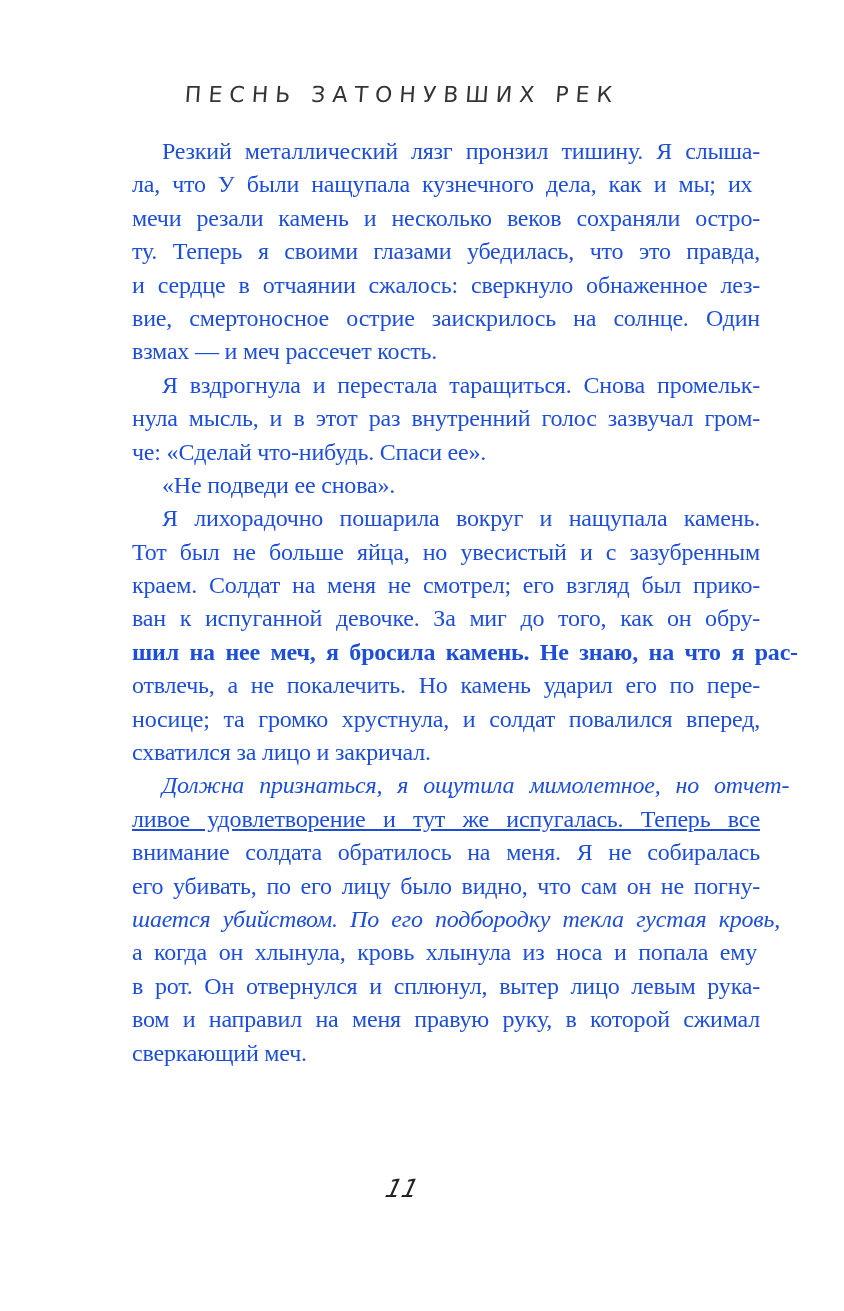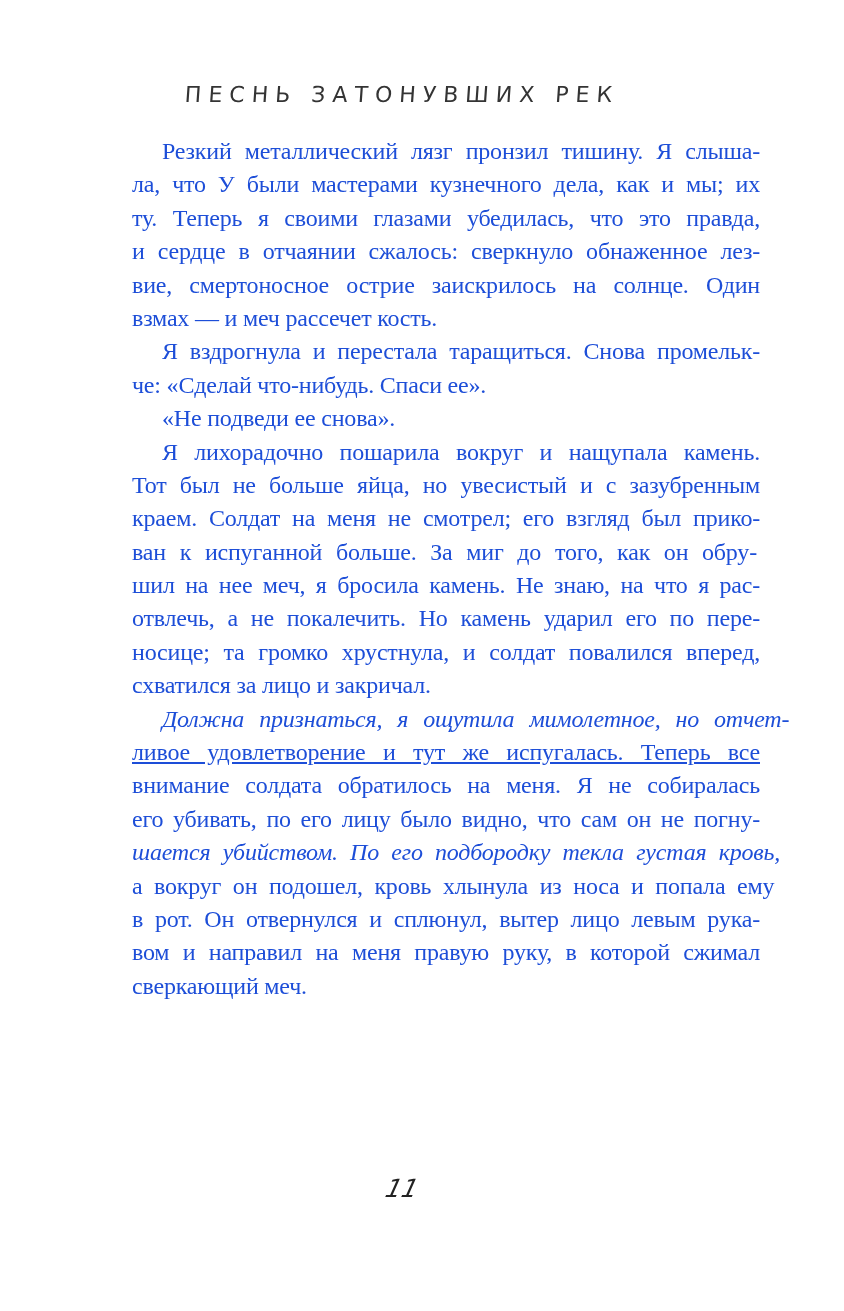--- a/index.html
+++ b/index.html
@@ -66,41 +66,43 @@
   }
 </style>
 </head>
 <body>
 
 <div class="page">
   <div class="running-header">ПЕСНЬ ЗАТОНУВШИХ РЕК</div>
 
   <div class="text-block" id="text-block">
       <div class="line first justify"><span style="word-spacing: 7.3776px;">Резкий металлический лязг пронзил тишину. Я слыша-</span></div>
-      <div class="line justify"><span style="word-spacing: 6.29844px;">ла, что У были мастерами кузнечного дела, как и мы; их</span></div>
+      <div class="line justify"><span style="word-spacing: 6.29844px;">ла, что У были нащупала кузнечного дела, как и мы; их</span></div>
+      <div class="line justify"><span style="word-spacing: 9.23214px;">мечи резали камень и несколько веков сохраняли остро-</span></div>
       <div class="line justify"><span style="word-spacing: 9.75391px;">ту. Теперь я своими глазами убедилась, что это правда,</span></div>
       <div class="line justify"><span style="word-spacing: 7.23661px; text-align: right;">и сердце в отчаянии сжалось: сверкнуло обнаженное лез-</span></div>
       <div class="line justify"><span style="word-spacing: 11.4062px;">вие, смертоносное острие заискрилось на солнце. Один</span></div>
       <div class="line last"><span>взмах — и меч рассечет кость.</span></div>
       <div class="line first justify"><span style="word-spacing: 6.19271px;">Я вздрогнула и перестала таращиться. Снова промельк-</span></div>
+      <div class="line justify"><span style="word-spacing: 5.35417px;">нула мысль, и в этот раз внутренний голос зазвучал гром-</span></div>
       <div class="line last"><span>че: «Сделай что-нибудь. Спаси ее».</span></div>
       <div class="line first last"><span>«Не подведи ее снова».</span></div>
       <div class="line first justify"><span style="word-spacing: 10.6641px;">Я лихорадочно пошарила вокруг и нащупала камень.</span></div>
       <div class="line justify"><span style="word-spacing: 7.46528px;">Тот был не больше яйца, но увесистый и с зазубренным</span></div>
       <div class="line justify"><span style="word-spacing: 6.125px;">краем. Солдат на меня не смотрел; его взгляд был прико-</span></div>
-      <div class="line justify"><span style="word-spacing: 7.95312px;">ван к испуганной больше. За миг до того, как он обру-</span></div>
-      <div class="line justify"><span style="word-spacing: 4.70182px;">шил на нее меч, я бросила камень. Не знаю, на что я рас-</span></div>
+      <div class="line justify"><span style="word-spacing: 7.95312px;">ван к испуганной девочке. За миг до того, как он обру-</span></div>
+      <div class="line justify"><span style="word-spacing: 4.70182px; font-weight: bold;">шил на нее меч, я бросила камень. Не знаю, на что я рас-</span></div>
       <div class="line justify"><span style="word-spacing: 7.02951px;">отвлечь, а не покалечить. Но камень ударил его по пере-</span></div>
       <div class="line justify"><span style="word-spacing: 7.95982px;">носице; та громко хрустнула, и солдат повалился вперед,</span></div>
       <div class="line last"><span>схватился за лицо и закричал.</span></div>
       <div class="line first justify"><span style="word-spacing: 9.20052px; font-style: italic;">Должна признаться, я ощутила мимолетное, но отчет-</span></div>
       <div class="line justify"><span style="word-spacing: 11.5915px; text-decoration: underline;">ливое удовлетворение и тут же испугалась. Теперь все</span></div>
       <div class="line justify"><span style="word-spacing: 10.0156px;">внимание солдата обратилось на меня. Я не собиралась</span></div>
       <div class="line justify"><span style="word-spacing: 3.94886px;">его убивать, по его лицу было видно, что сам он не погну-</span></div>
       <div class="line justify"><span style="word-spacing: 6.44643px; font-style: italic;">шается убийством. По его подбородку текла густая кровь,</span></div>
-      <div class="line justify"><span style="word-spacing: 5.81875px;">а вокруг он подошел, кровь хлынула из носа и попала ему</span></div>
+      <div class="line justify"><span style="word-spacing: 5.81875px;">а когда он хлынула, кровь хлынула из носа и попала ему</span></div>
       <div class="line justify"><span style="word-spacing: 6.02951px;">в рот. Он отвернулся и сплюнул, вытер лицо левым рука-</span></div>
       <div class="line justify"><span style="word-spacing: 7.62847px;">вом и направил на меня правую руку, в которой сжимал</span></div>
       <div class="line last"><span>сверкающий меч.</span></div>
     </div>
 
   <div class="page-number">11</div>
 </div>
 
 </body></html>

